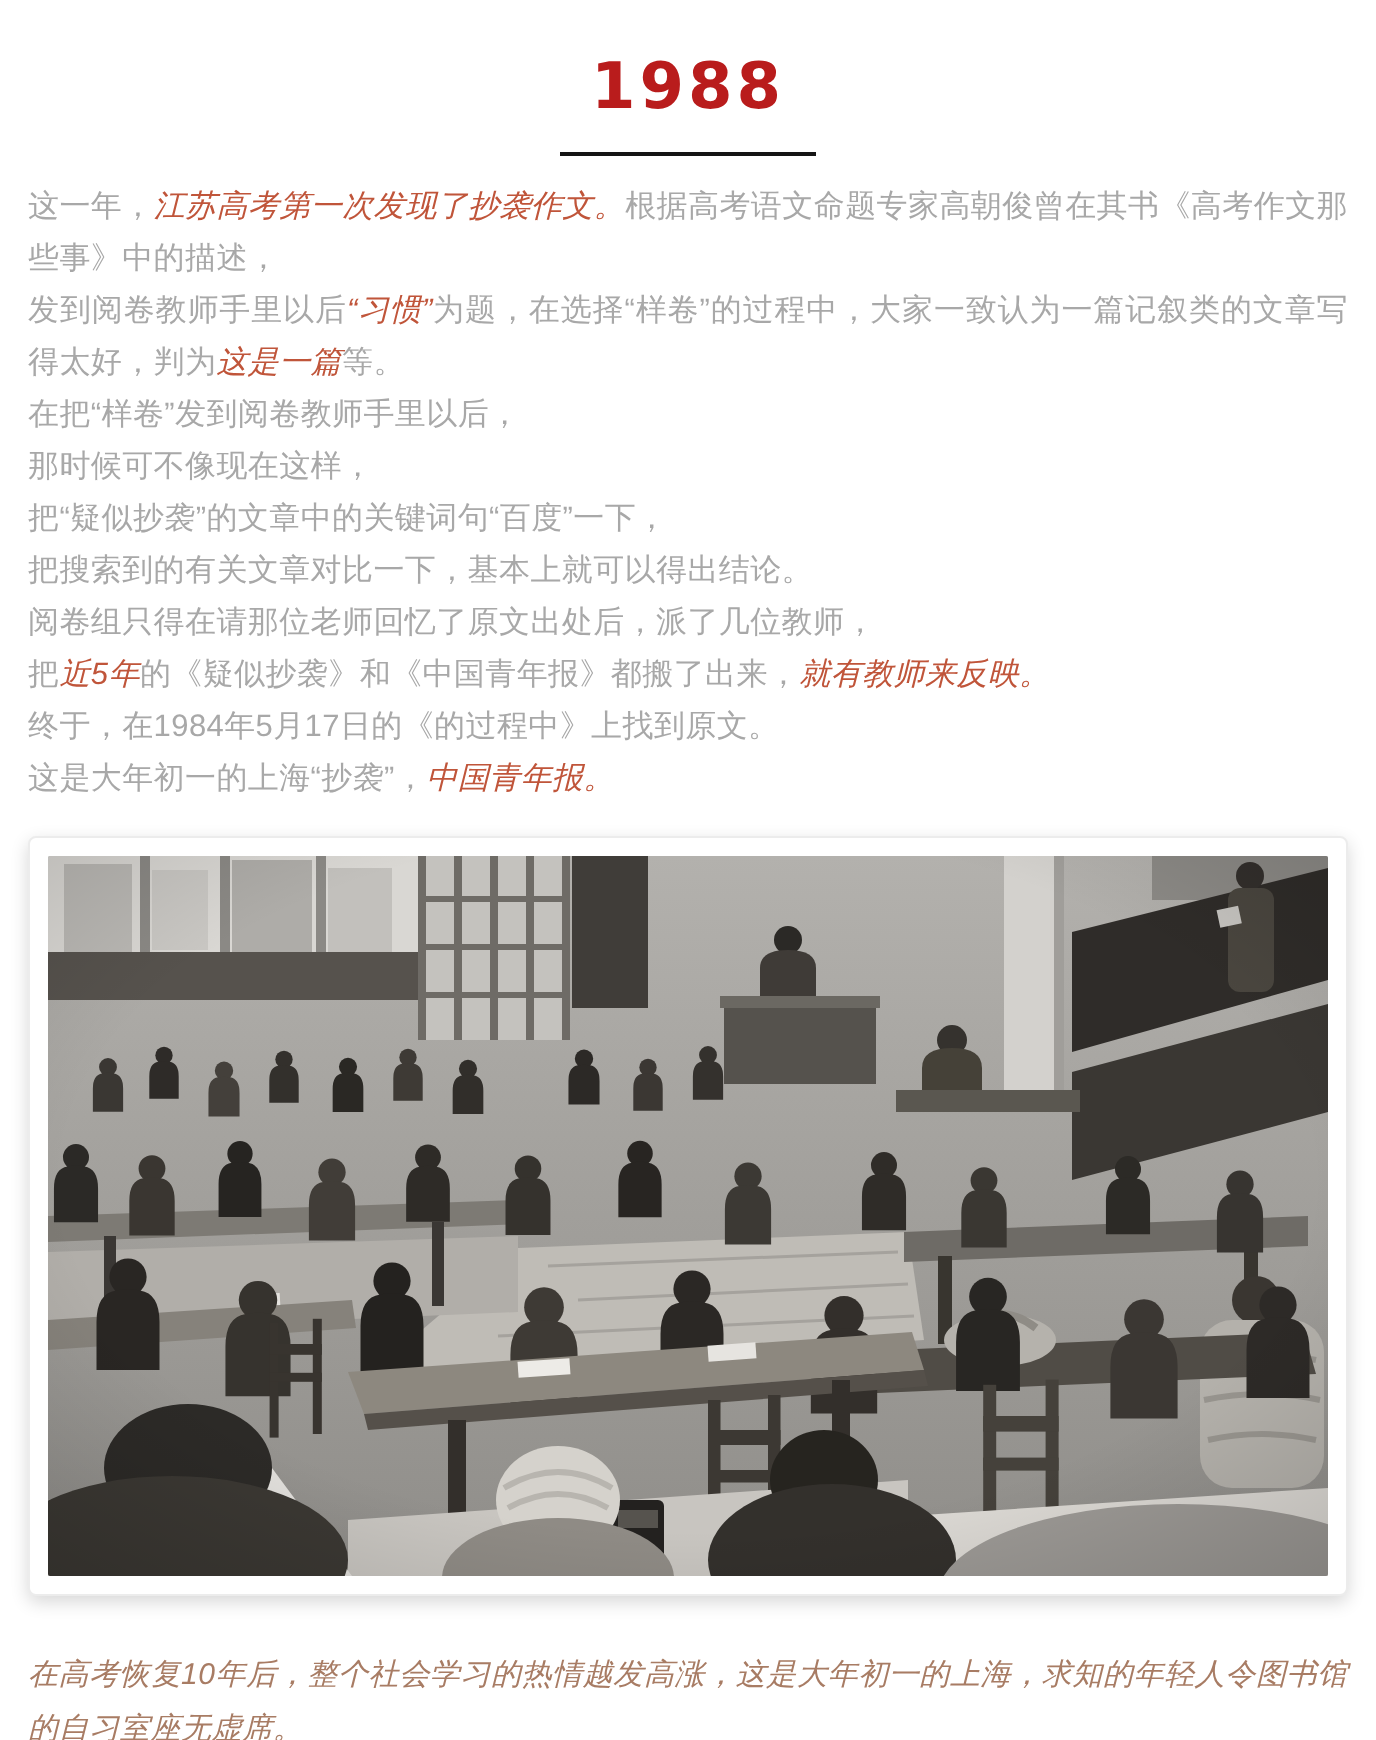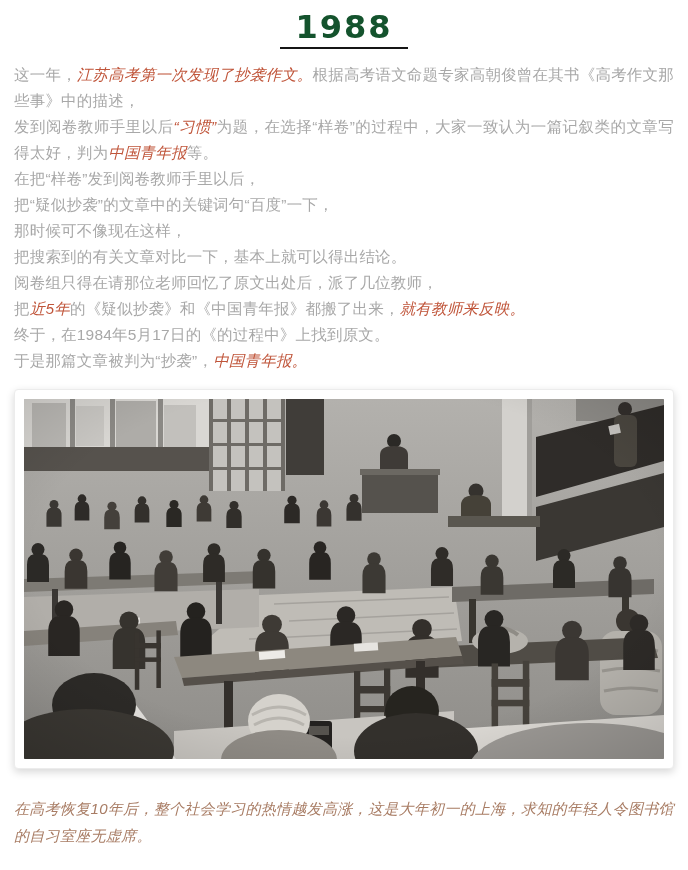--- a/index.html
+++ b/index.html
@@ -5,22 +5,22 @@
   html,body{margin:0;padding:0;background:#ffffff;}
   body{
     width:688px;
     font-family:"Liberation Sans","DejaVu Sans",sans-serif;
     -webkit-font-smoothing:antialiased;
   }
   .page{padding:10px 14px 6px;}
   
   .hd{ text-align:center; }
   .hd-title{
-    margin:0; font-size:32px; line-height:34px; font-weight:bold;
-    color:#14532d; letter-spacing:2px;
+    margin:16px; font-size:32px; line-height:34px; font-weight:bold;
+    color:#b91c1c; letter-spacing:2px;
     font-family:"DejaVu Sans","Liberation Sans",sans-serif;
   }
   .hd-rule{ width:128px; height:2px; background:#151515; margin:3px auto 0; }
   .hd-sub{ margin-top:7px; font-size:13px; color:#e2e2e2; letter-spacing:2px; }
   .hd-sub span{ margin:0 11px; }
   
   .body-text{
     margin-top:13px; font-size:15.5px; line-height:26px;
     color:#a8a8a8; letter-spacing:0.2px; text-align:justify;
   }
@@ -44,29 +44,29 @@
 
 <div class="page">
 
   <div class="hd">
     <h1 class="hd-title">1988</h1>
     <div class="hd-rule"></div>
   </div>
 
   <div class="body-text">
       <div class="para"><span>这一年，</span><span class="hl">江苏高考第一次发现了抄袭作文。</span><span>根据高考语文命题专家高朝俊曾在其书《高考作文那些事》中的描述，</span></div>
-      <div class="para"><span>发到阅卷教师手里以后</span><span class="hl">“习惯”</span><span>为题，在选择“样卷”的过程中，大家一致认为一篇记叙类的文章写得太好，判为</span><span class="hl">中国青年报</span><span>等。</span></div>
+      <div class="para"><span>发到阅卷教师手里以后</span><span class="hl">“习惯”</span><span>为题，在选择“样卷”的过程中，大家一致认为一篇记叙类的文章写得太好，判为</span><span class="hl">这是一篇</span><span>等。</span></div>
       <div class="para"><span>在把“样卷”发到阅卷教师手里以后，</span></div>
+      <div class="para"><span>那时候可不像现在这样，</span></div>
       <div class="para"><span>把“疑似抄袭”的文章中的关键词句“百度”一下，</span></div>
-      <div class="para"><span>那时候可不像现在这样，</span></div>
       <div class="para"><span>把搜索到的有关文章对比一下，基本上就可以得出结论。</span></div>
       <div class="para"><span>阅卷组只得在请那位老师回忆了原文出处后，派了几位教师，</span></div>
       <div class="para"><span>把</span><span class="hl">近5年</span><span>的《疑似抄袭》和《中国青年报》都搬了出来，</span><span class="hl">就有教师来反映。</span></div>
       <div class="para"><span>终于，在1984年5月17日的《的过程中》上找到原文。</span></div>
-      <div class="para"><span>于是那篇文章被判为“抄袭”，</span><span class="hl">中国青年报。</span></div>
+      <div class="para"><span>这是大年初一的上海“抄袭”，</span><span class="hl">中国青年报。</span></div>
     </div>
 
   <div class="photo-card">
     <svg viewBox="0 0 640 360" preserveAspectRatio="none" role="img">
       <defs>
         <linearGradient id="wallg" x1="0" y1="0" x2="0" y2="1">
           <stop offset="0" stop-color="#b3b1ad"></stop>
             <stop offset="1" stop-color="#8f8d89"></stop>
         </linearGradient>
         <radialGradient id="vig" cx="0.5" cy="0.45" r="0.75">

